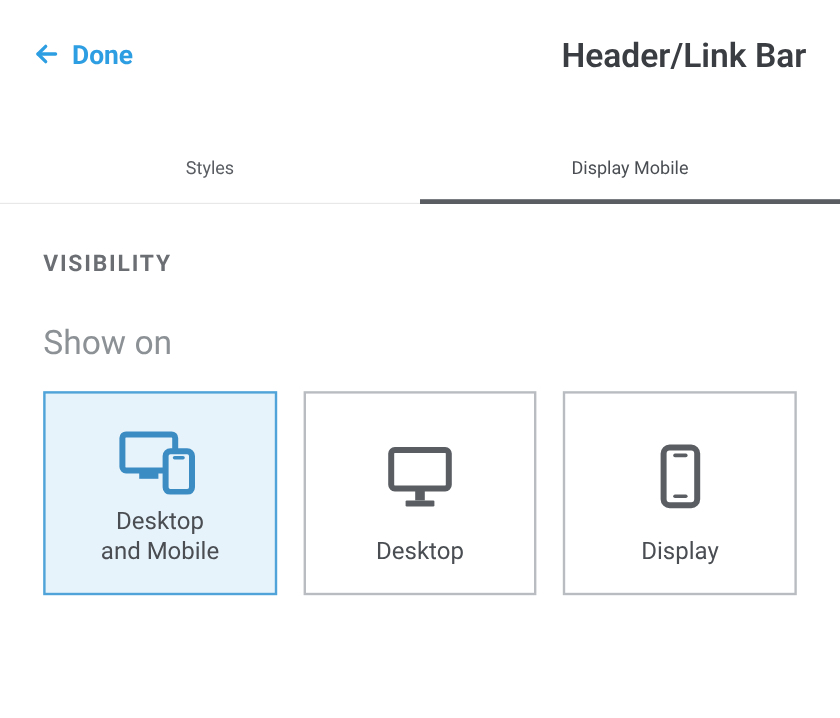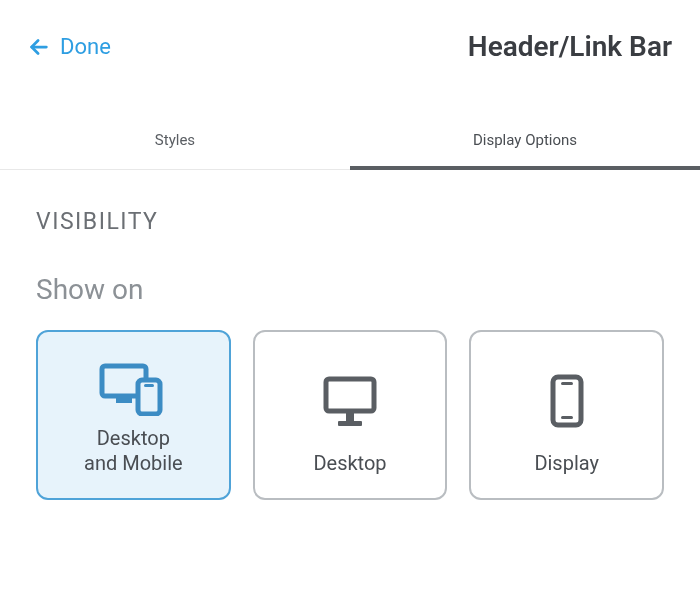--- a/index.html
+++ b/index.html
@@ -11,24 +11,23 @@
       overflow: hidden;
     }
     .header {
       display: flex;
       align-items: center;
       padding: 30px 28px 24px 28px;
       position: relative;
     }
     .back-link {
       display: flex;
-      align-items: center;
       color: #2e9ee2;
       font-size: 22px;
-      font-weight: 400;
+      font-weight: 700;
       cursor: pointer;
       position: absolute;
       left: 28px;
     }
     .back-link svg {
       margin-right: 10px;
     }
     .title {
       flex: 1;
       text-align: right;
@@ -59,40 +58,40 @@
       left: 0;
       right: 0;
       bottom: -1px;
       height: 4px;
       background: #5a5e63;
     }
     .section {
       padding: 38px 36px 0 36px;
     }
     .section-header {
-      font-size: 23px;
+      font-size: 19px;
       letter-spacing: 1.5px;
       color: #6b6f74;
-      font-weight: 400;
+      font-weight: 700;
       text-transform: uppercase;
     }
     .field-label {
       margin-top: 38px;
       font-size: 28px;
       color: #8c9196;
     }
     .options-row {
       display: flex;
       gap: 22px;
       margin-top: 24px;
     }
     .option-card {
       flex: 1;
       border: 2px solid #b9bdc1;
-      border-radius: 12px;
+      border-radius: 0;
       padding: 28px 10px 22px 10px;
       display: flex;
       flex-direction: column;
       align-items: center;
       justify-content: flex-end;
       cursor: pointer;
       text-align: center;
       min-height: 168px;
       background: #ffffff;
     }
@@ -125,21 +124,21 @@
     <span>Done</span>
   </div>
   <div class="title">Header/Link Bar</div>
 </div>
 
 <div class="tabs">
   <div class="tab">
     <span>Styles</span>
   </div>
   <div class="tab active">
-    <span>Display Options</span>
+    <span>Display Mobile</span>
   </div>
 </div>
 
 <div class="section">
   <div class="section-header">VISIBILITY</div>
   <div class="field-label">Show on</div>
 
   <div class="options-row">
 
     <div class="option-card selected">

